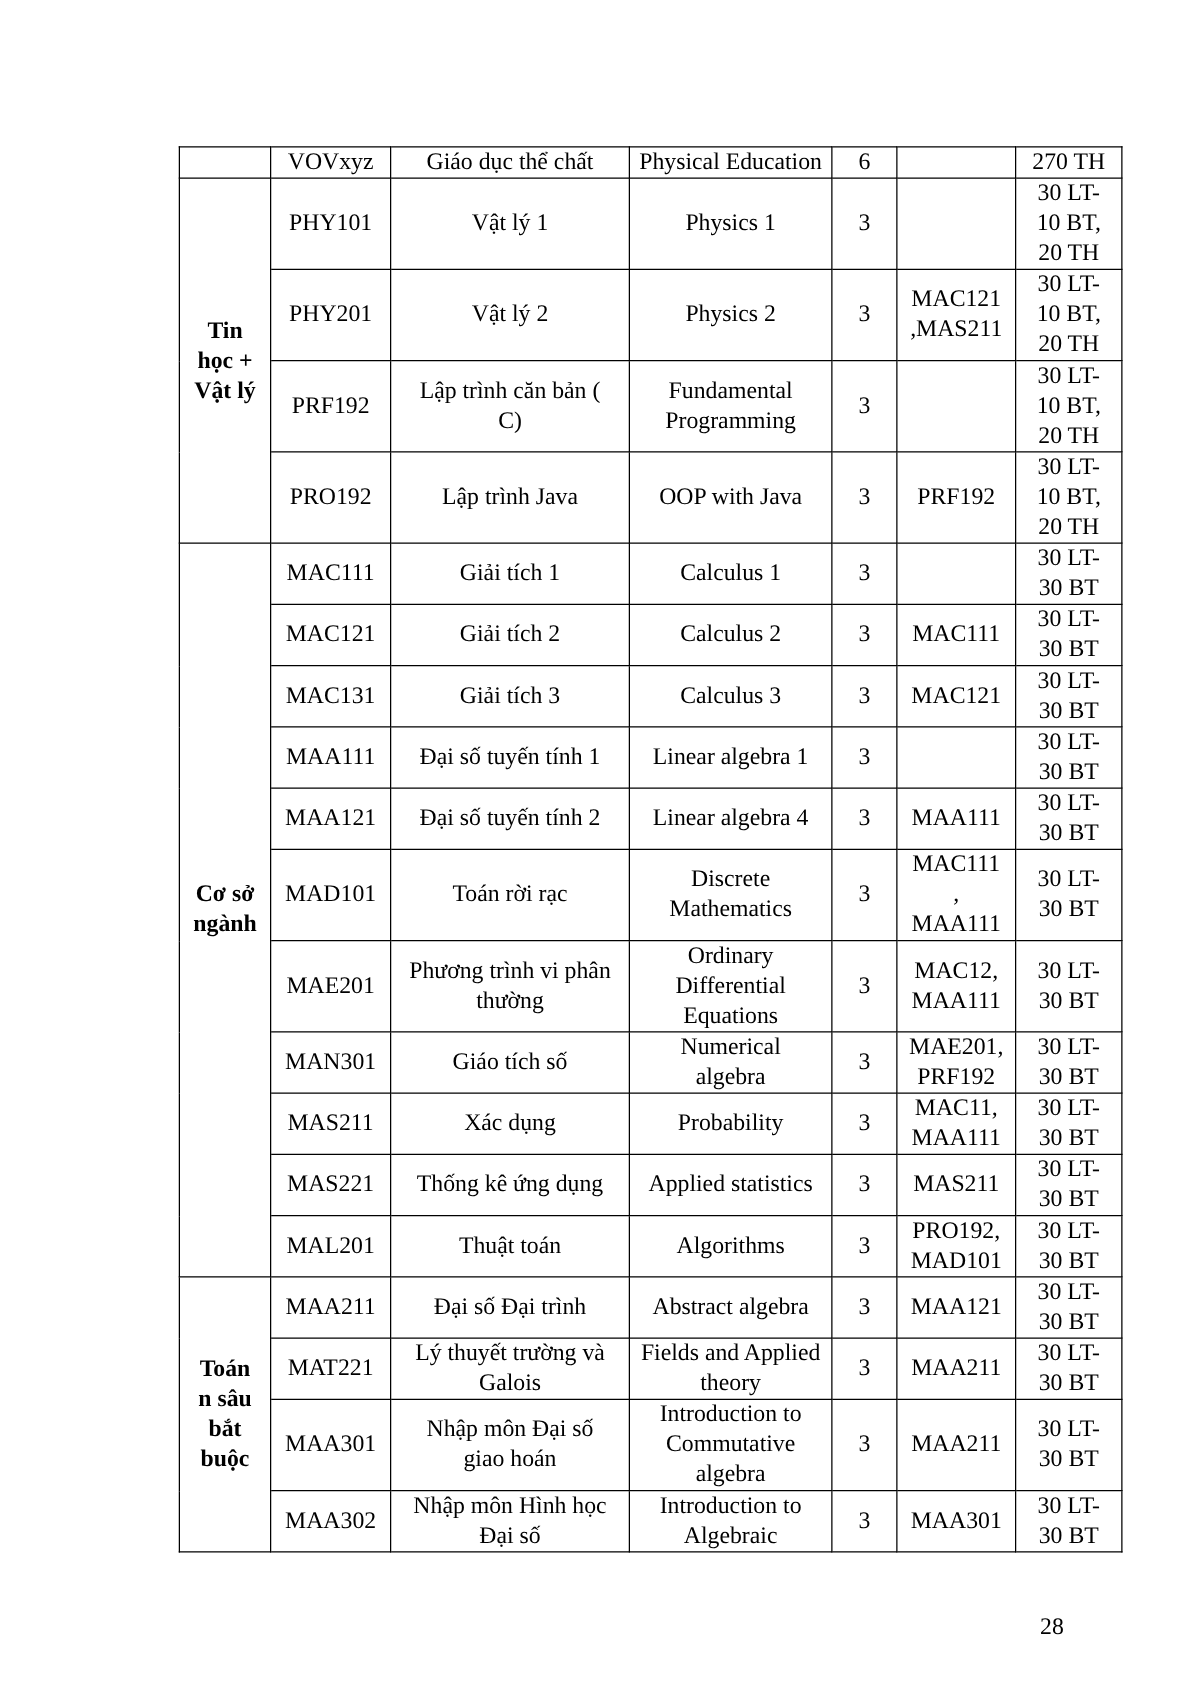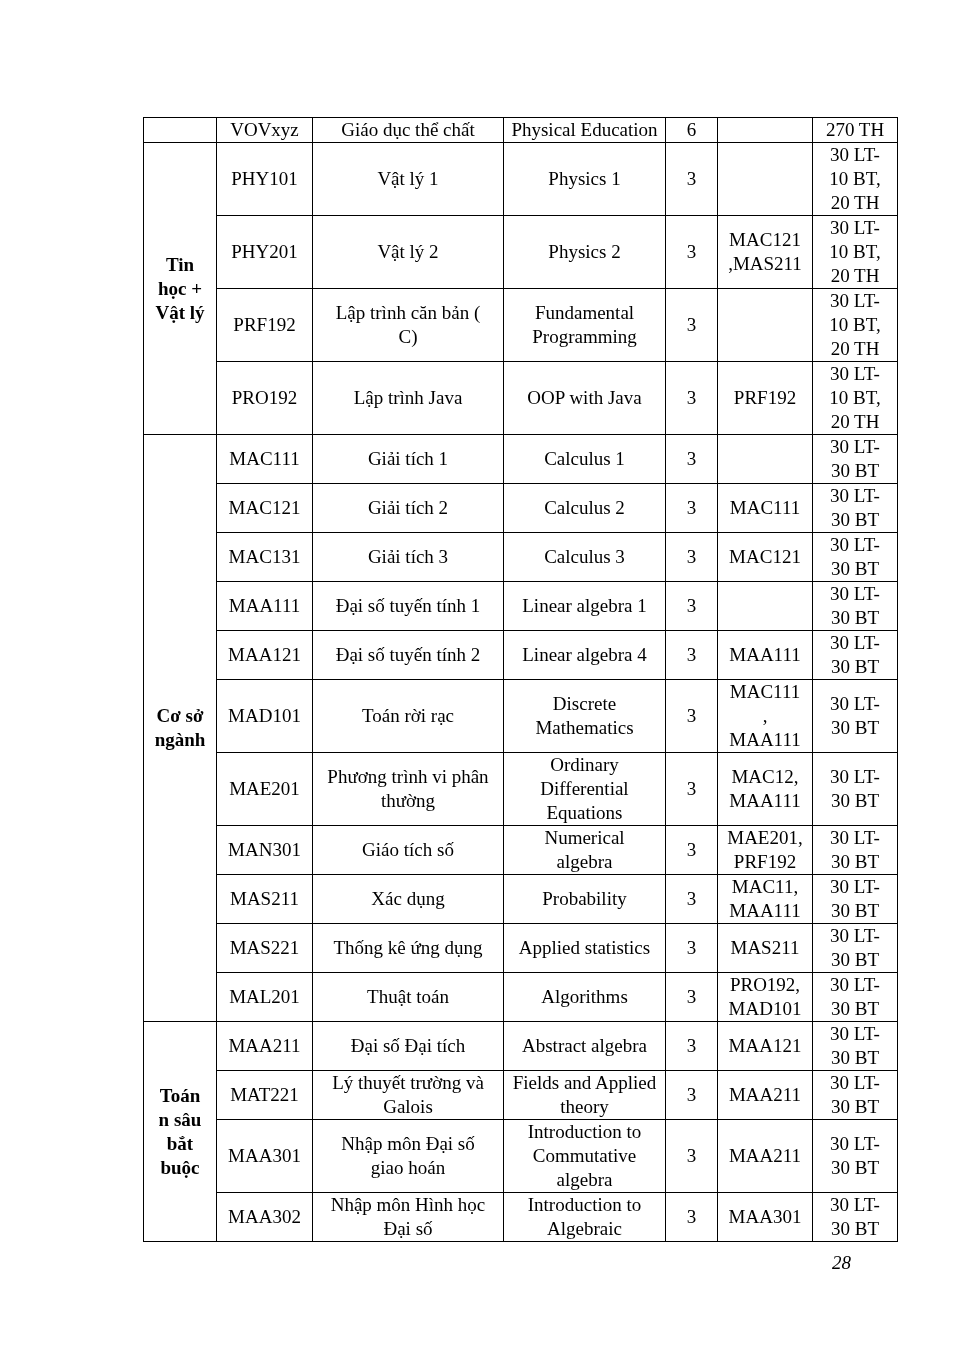--- a/index.html
+++ b/index.html
@@ -27,24 +27,23 @@
     font-size: 19px;
     line-height: 24px;
     padding: 0 3px;
     white-space: pre-line;
     overflow: hidden;
   }
   td.group-cell { font-weight: bold; }
   .page-number {
     position: absolute;
     left: 832px;
-    top: 1251px;
+    top: 1290px;
     font-size: 19px;
     line-height: 24px;
-    font-style: italic;
   }
 </style>
 </head>
 <body>
 
 <div class="page">
   <table class="doc-table">
     <colgroup>
       <col style="width:73px">
       <col style="width:96px">
@@ -221,21 +220,21 @@
 MAD101</td>
           <td>30 LT-
 30 BT</td>
         </tr>
         <tr>
           <td rowspan="4" class="group-cell">Toán
 n sâu
 bắt
 buộc</td>
           <td>MAA211</td>
-          <td>Đại số Đại tích</td>
+          <td>Đại số Đại trình</td>
           <td>Abstract algebra</td>
           <td>3</td>
           <td>MAA121</td>
           <td>30 LT-
 30 BT</td>
         </tr>
         <tr>
           <td>MAT221</td>
           <td>Lý thuyết trường và
 Galois</td>

